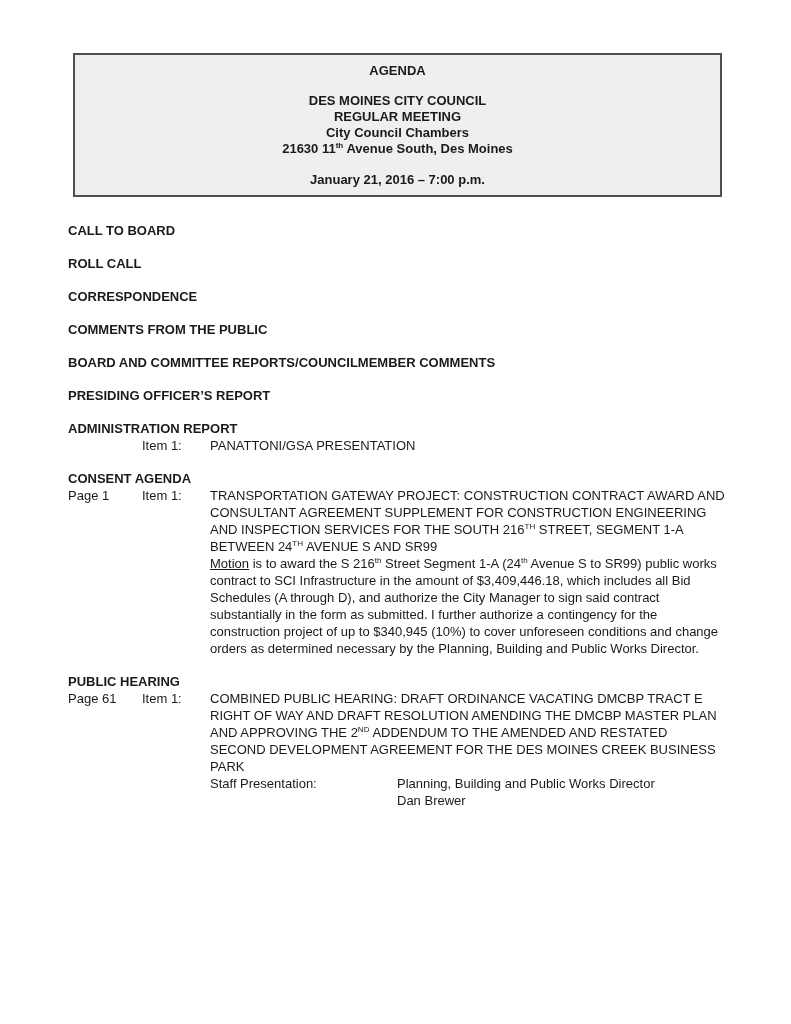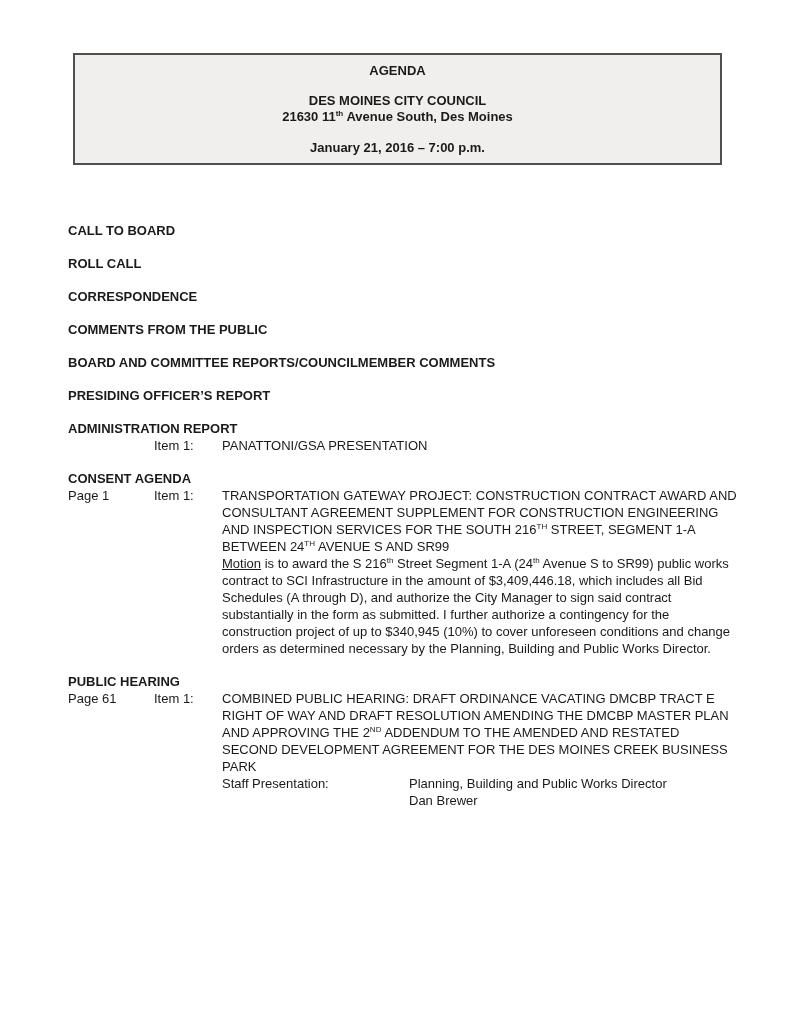--- a/index.html
+++ b/index.html
@@ -43,40 +43,42 @@
     font-weight: bold;
     margin: 0 0 16px 0;
   }
   .section-heading {
     font-weight: bold;
   }
   .section { margin-top: 16px; }
   .section.tight { margin-top: 0; }
   .item-row { display: flex; align-items: flex-start; }
   .col-page { width: 74px; flex: 0 0 74px; }
-  .col-item { width: 68px; flex: 0 0 68px; margin-left: 12px; }
+  .col-item { width: 68px; flex: 0 0 68px; }
   .col-text { width: 516px; flex: 0 0 516px; }
   sup {
     font-size: 0.62em;
     vertical-align: super;
     line-height: 0;
     margin-top: 23px;
   }
   .u { text-decoration: underline; }
   .staff-row { display: flex; align-items: flex-start; }
   .staff-label { width: 187px; flex: 0 0 187px; }
 </style>
 </head>
 <body>
 
 <div class="page">
 
   <div class="header-box">
     <div class="hb-title">AGENDA</div>
     <div class="hb-line">DES MOINES CITY COUNCIL</div>
+    <div class="hb-line">REGULAR MEETING</div>
+    <div class="hb-line">City Council Chambers</div>
     <div class="hb-line"><span>21630 11</span><sup>th</sup><span> Avenue South, Des Moines</span></div>
     <div class="hb-date">January 21, 2016 – 7:00 p.m.</div>
   </div>
 
   <div class="content">
 
     <div class="main-heading">CALL TO BOARD</div>
     <div class="main-heading">ROLL CALL</div>
     <div class="main-heading">CORRESPONDENCE</div>
     <div class="main-heading">COMMENTS FROM THE PUBLIC</div>

